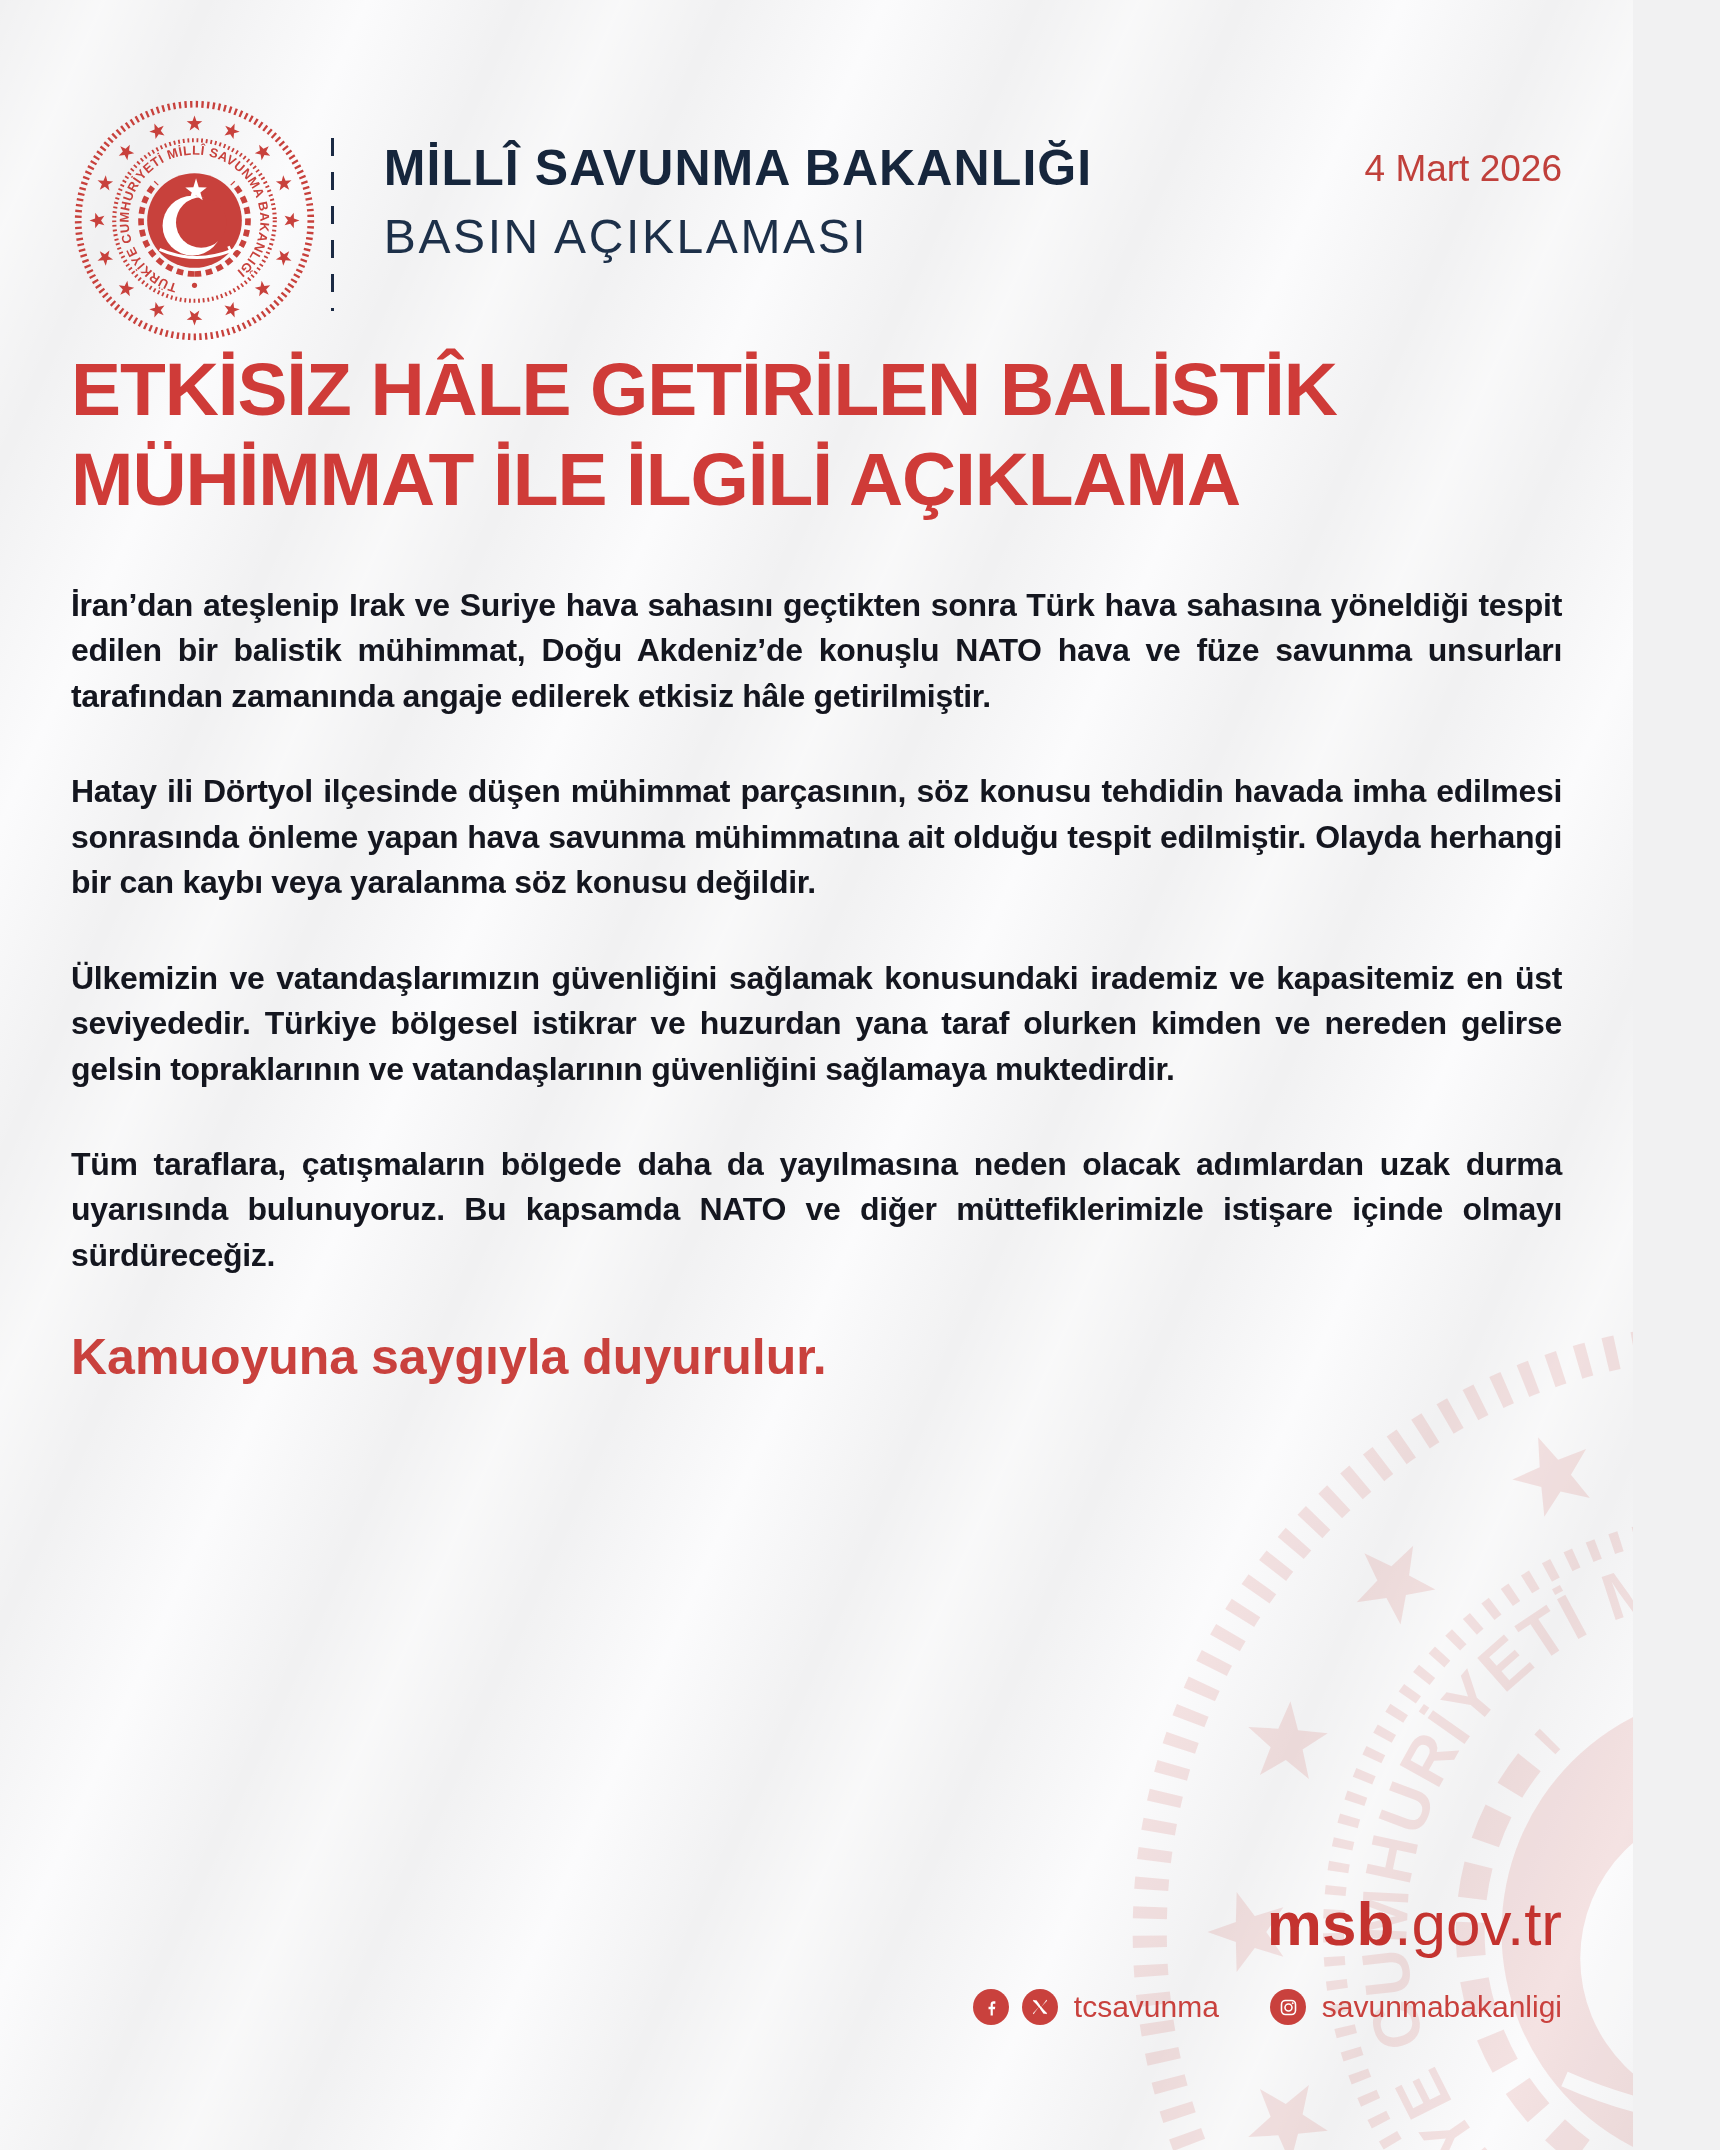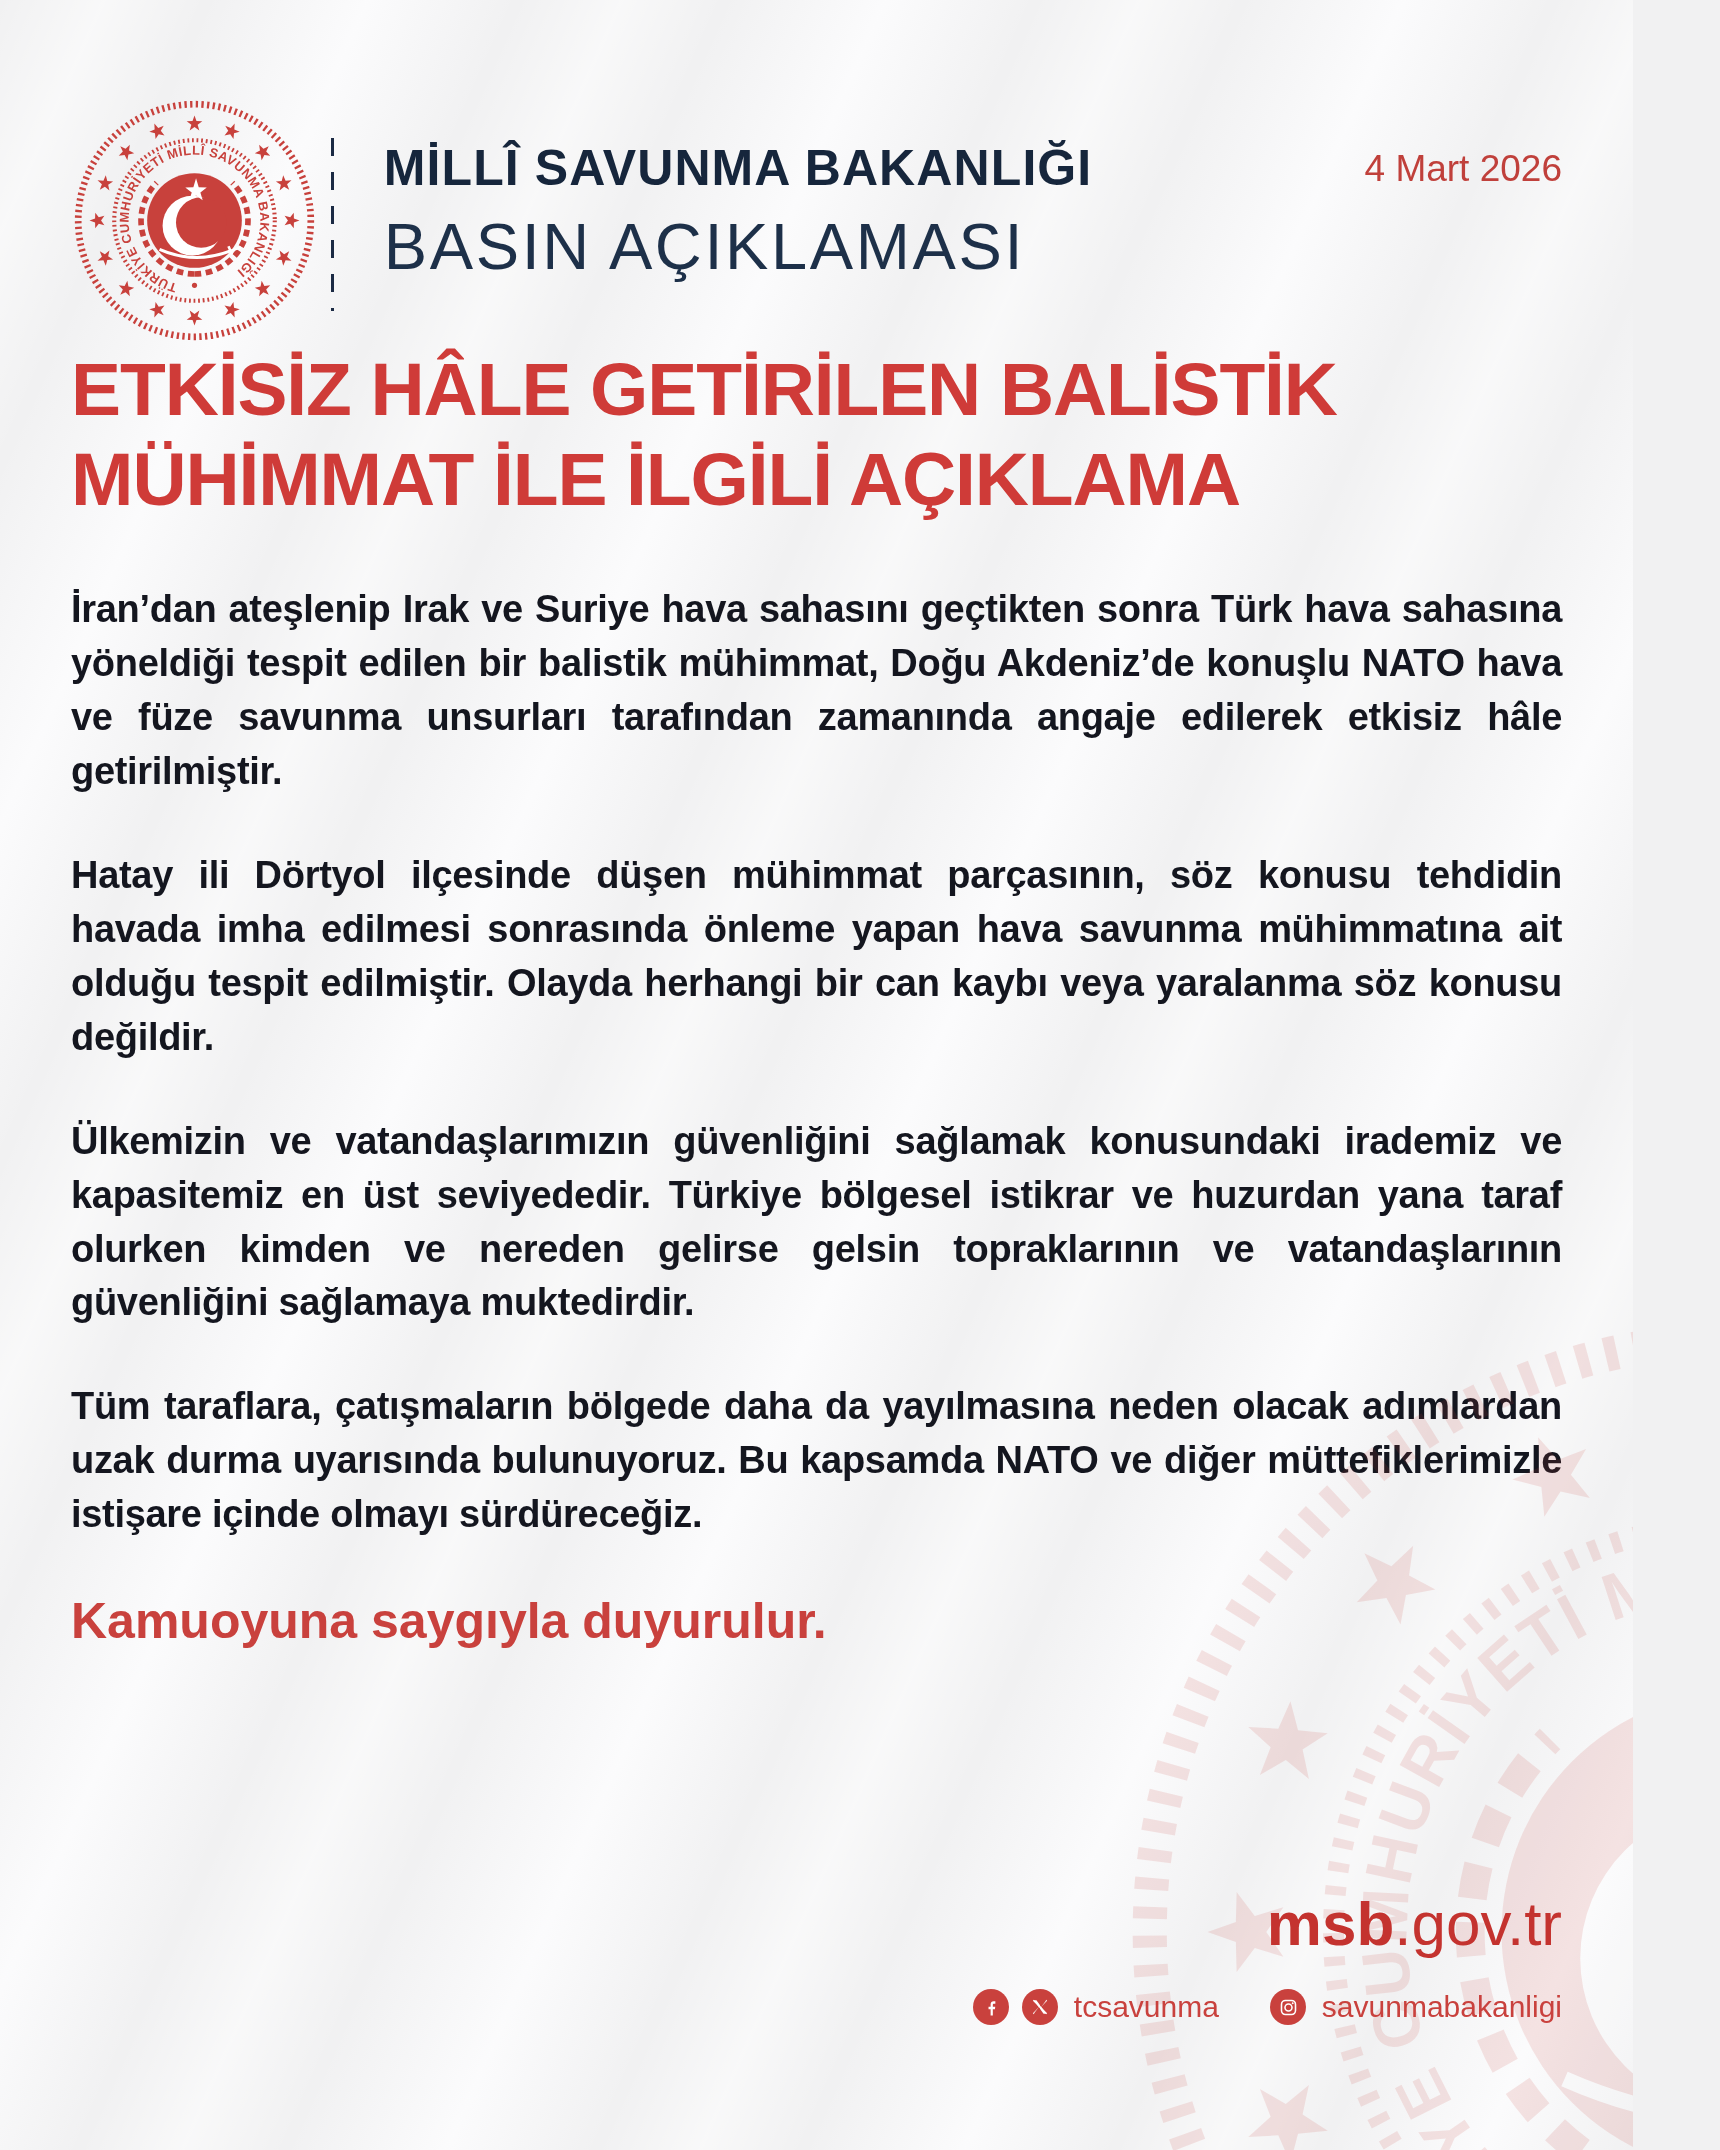--- a/index.html
+++ b/index.html
@@ -44,40 +44,40 @@
     margin:41px 0 0 12.6px;
     background:repeating-linear-gradient(180deg,#1b2a44 0 18px,transparent 18px 34px);
   }
   .titles{ margin:42px 0 0 50px; }
   .org-title{
     font-size:50px; font-weight:700; letter-spacing:1.1px;
     color:#16263c;
   }
   .doc-type{
     margin-top:11.6px;
-    font-size:65px; font-weight:300; letter-spacing:2.6px;
+    font-size:48px; font-weight:300; letter-spacing:2.6px;
     color:#1d3049;
   }
   .date{
     margin-left:auto; margin-top:51px;
     font-size:37px; font-weight:500;
     color:#c0403b;
     white-space:nowrap;
   }
   
   .headline{
     color:#cf3b38;
     font-size:75px; font-weight:800;
     letter-spacing:-1.1px;
     line-height:1.2;
   }
   
   .body{ margin-top:59px; }
   .body p{
-    font-size:38px; font-weight:700;
+    font-size:32px; font-weight:700;
     letter-spacing:-0.3px;
     line-height:1.42;
     text-align:justify;
     color:#14161f;
     margin-bottom:50px;
   }
   .closing{
     font-size:50px; font-weight:700;
     color:#c9413d;
     margin-top:1.1px;

